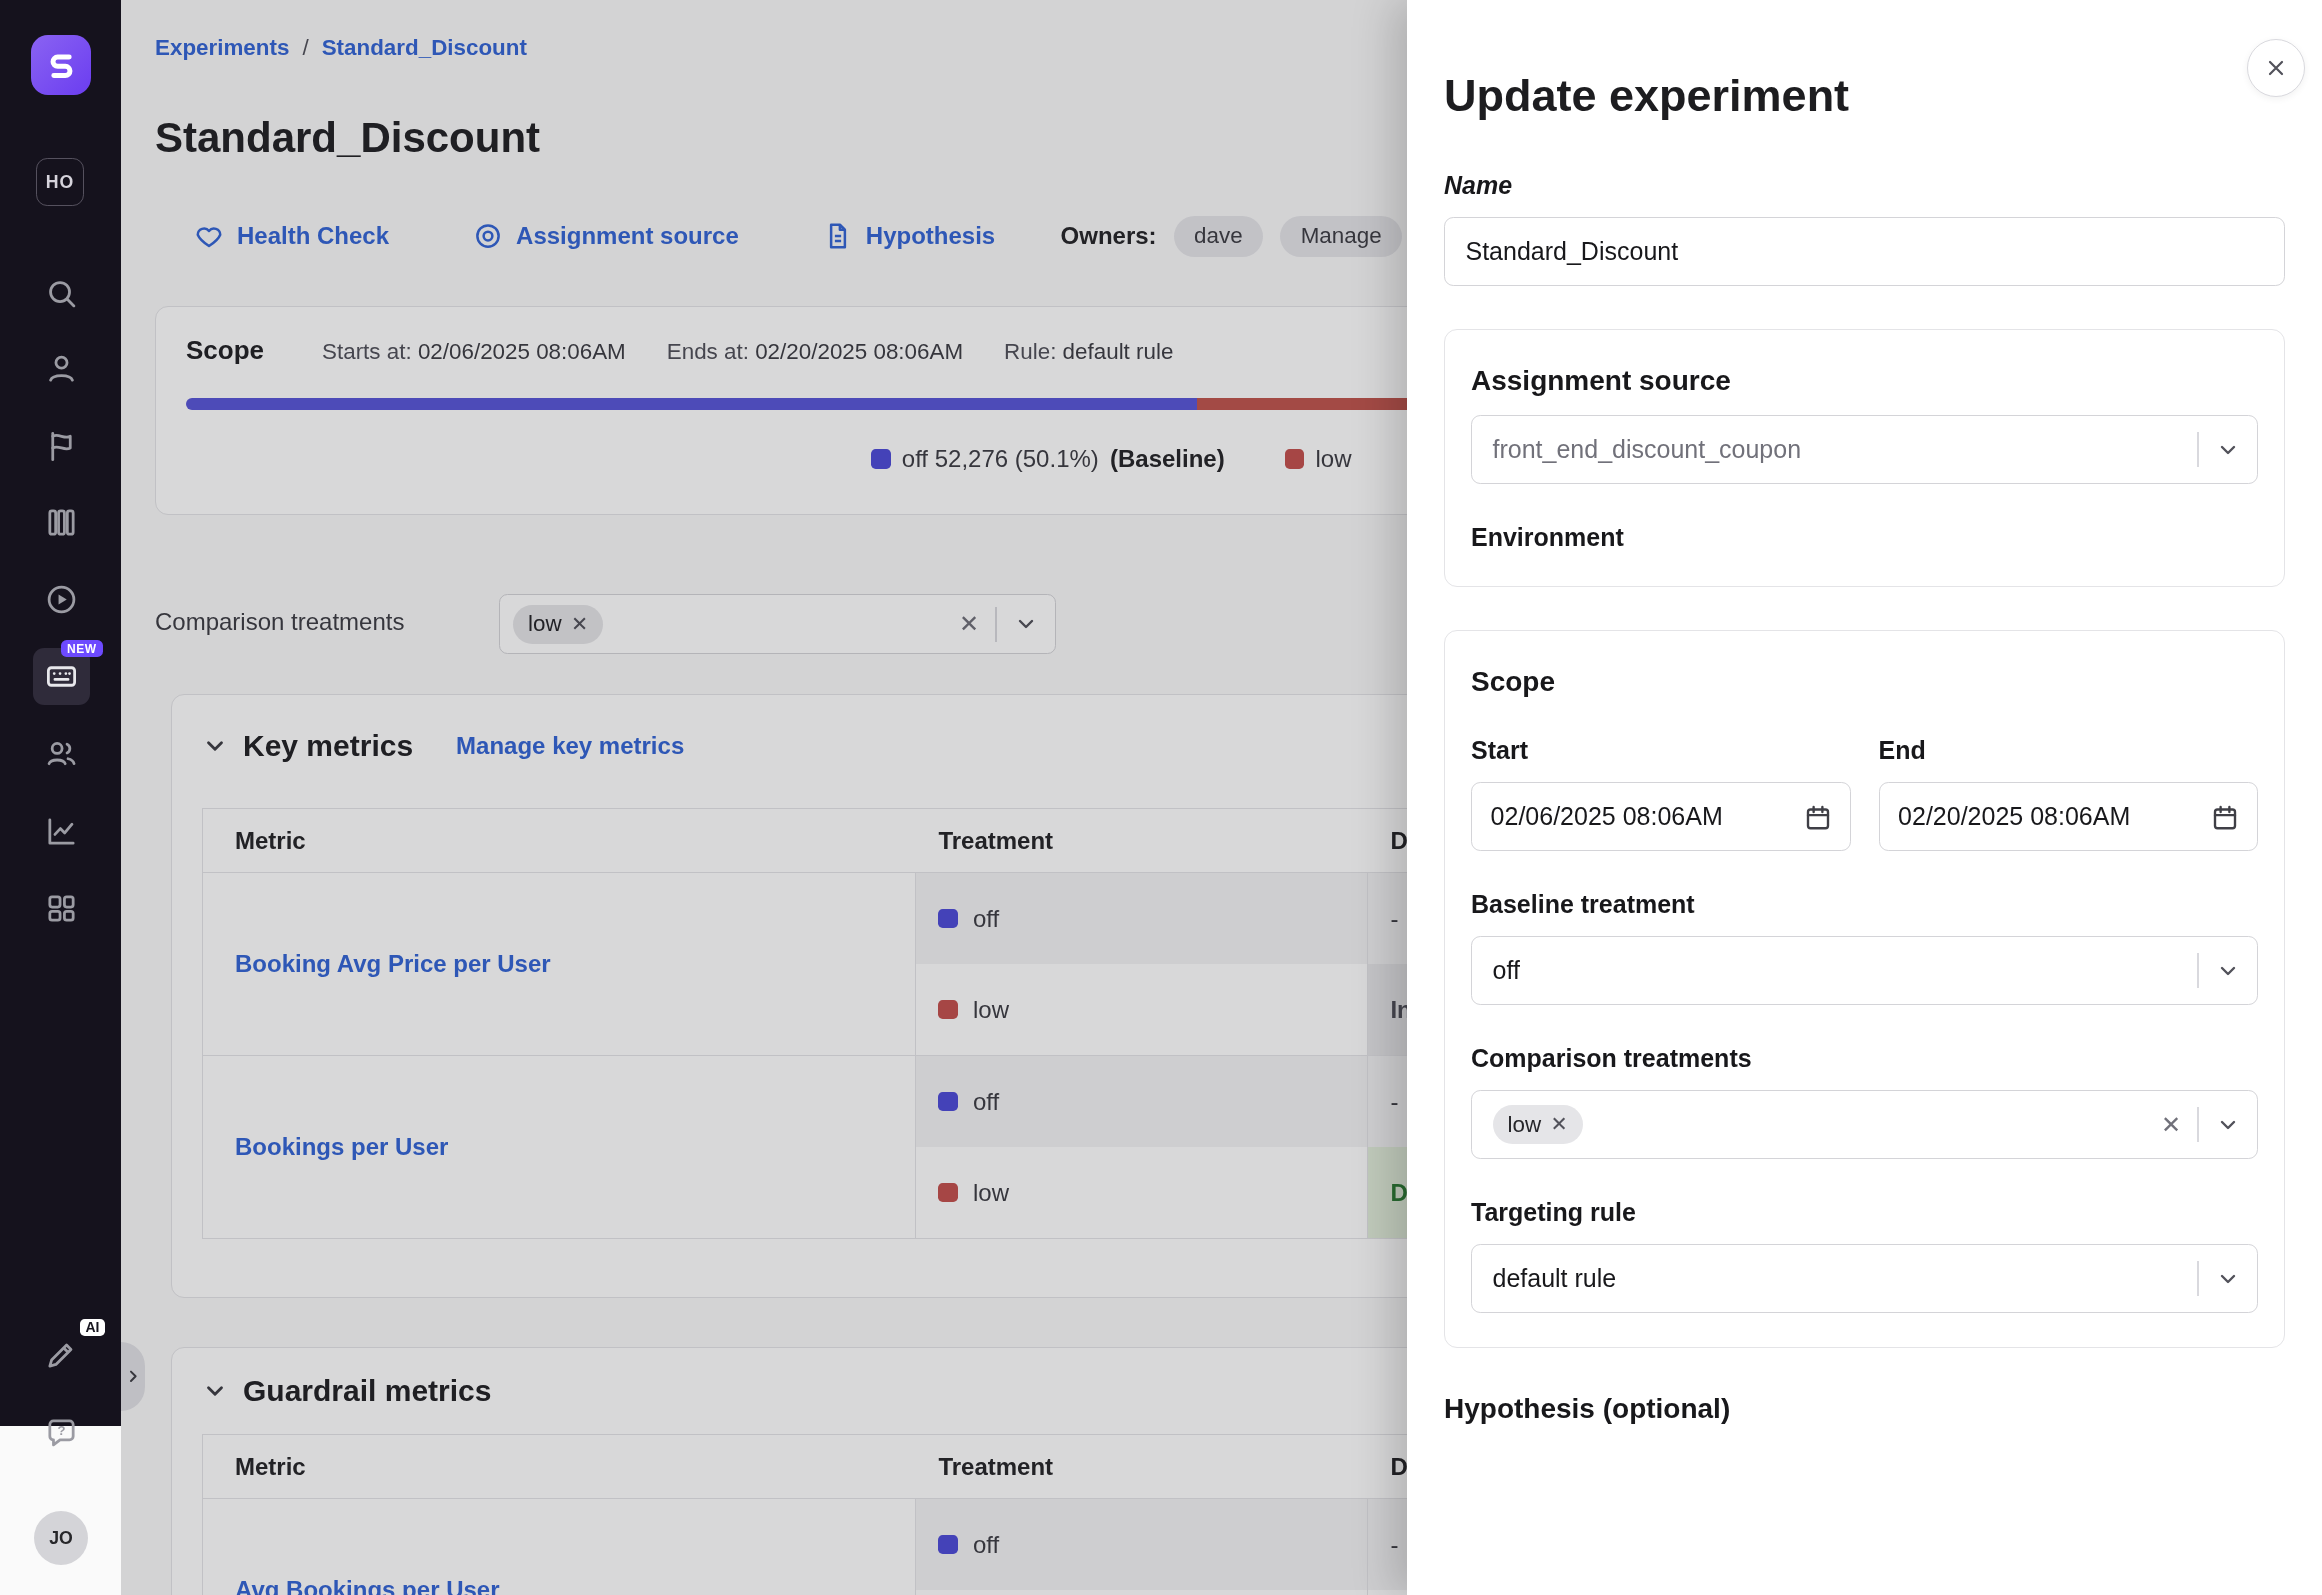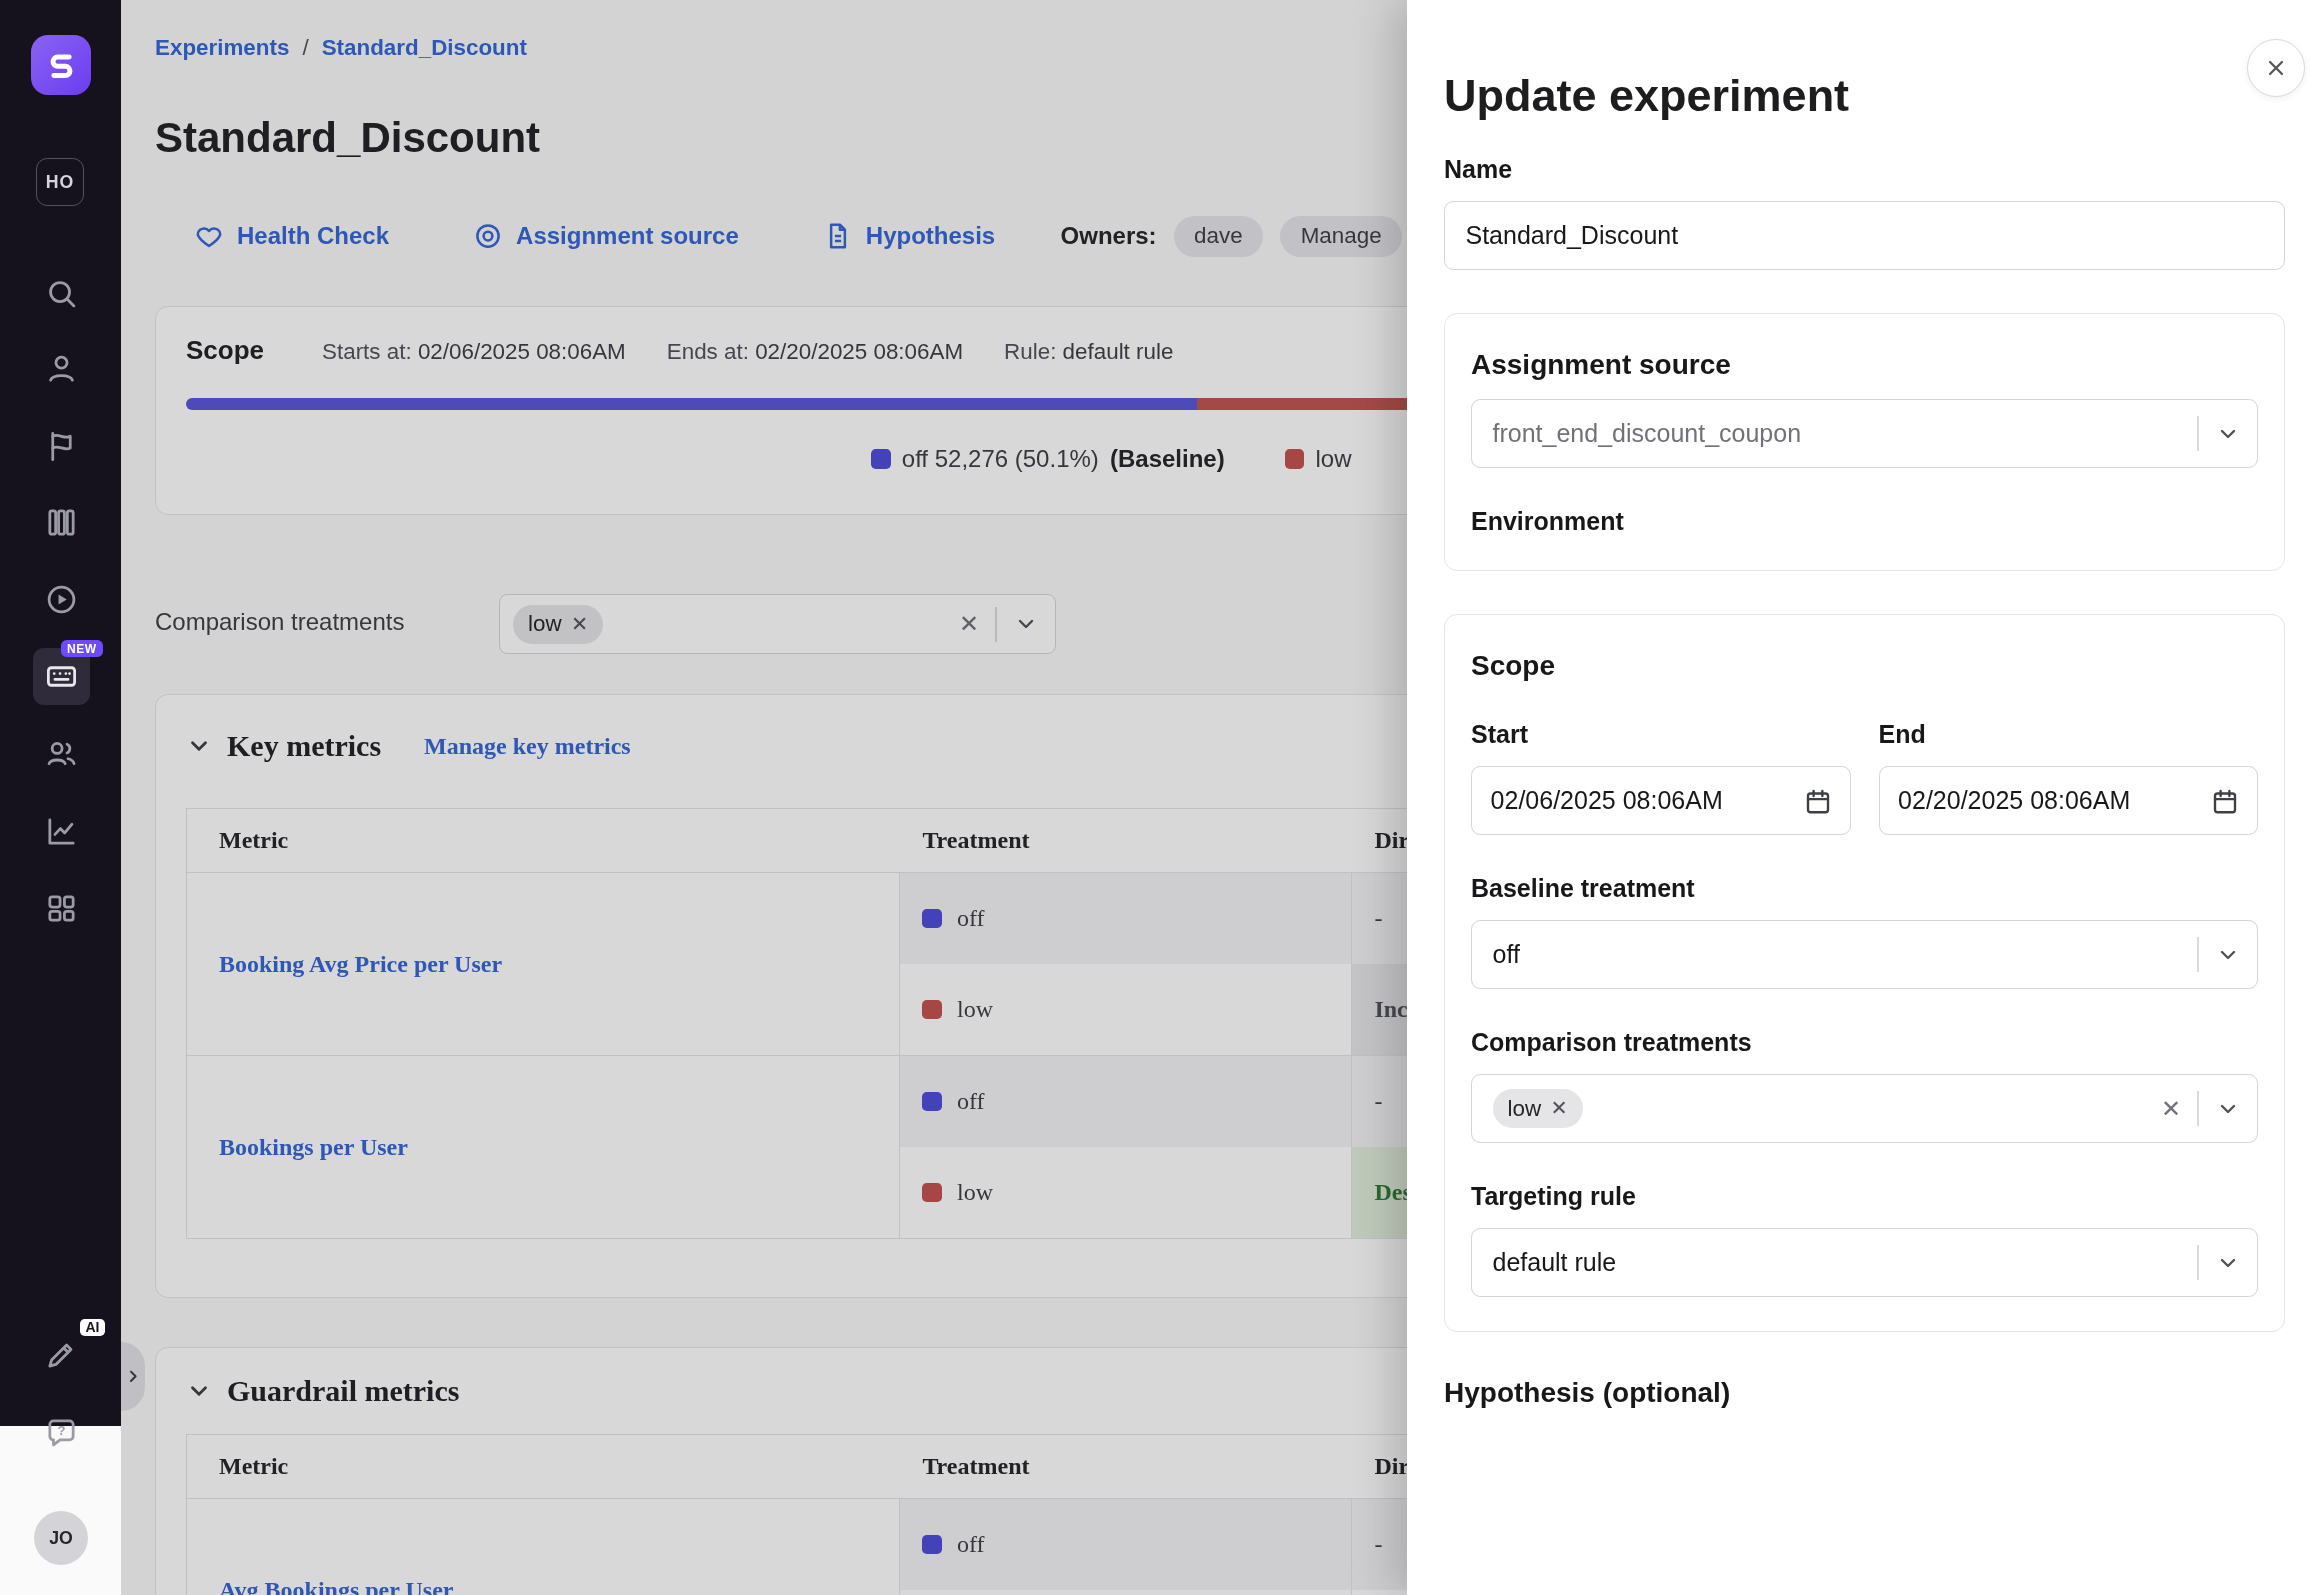--- a/index.html
+++ b/index.html
@@ -58,21 +58,21 @@
                 border-radius:8.4px; display:flex; align-items:center; padding-left:13px; cursor:pointer; }
   .chip { display:inline-flex; align-items:center; gap:9.3px; background:#e5e5e8; border-radius:931px; padding:6.5px 15px;
           font-size:22.4px; color:#26262a; white-space:nowrap; }
   .chip .x { color:#52525b; font-size:20.5px; font-weight:700; cursor:pointer; line-height:1; }
   .sel-end { margin-left:auto; display:flex; align-items:center; height:100%; }
   .clr { width:52px; text-align:center; color:#71717a; font-size:24px; cursor:pointer; }
   .vline { width:1.9px; height:35px; background:#d9d9de; }
   .chev { width:58px; display:flex; align-items:center; justify-content:center; color:#52525b; }
   .chev svg { width:24px; height:24px; }
 
-  .metrics-card { left:34px; width:2079px; padding:34px 30px;font-family:Liberation Serif, serif; }
+  .metrics-card { left:50px; width:2079px; padding:34px 30px; }
   .km { top:694px; height:604px; }
   .gm { top:1347px; height:578px; padding-top:26px; }
   .mc-head { display:flex; align-items:center; }
   .mc-head .coll { color:#3f3f46; margin-right:15px; display:flex; }
   .mc-head .coll svg { width:26px; height:26px; }
   .mc-title { font-size:30px; font-weight:700; color:#232327; }
   .mc-link { font-size:24px; font-weight:700; color:#3566d6; margin-left:43px; cursor:pointer; }
   .mtable { border:1.9px solid #e4e4e7; background:#fff; }
   .km .mtable { margin-top:45px; }
   .gm .mtable { margin-top:26px; }
@@ -98,21 +98,21 @@
 
   
   .panel { position:absolute; left:1407px; top:0; width:915px; height:1595px; background:#fff; z-index:30;
            box-shadow:-13px 0 41px rgba(0,0,0,0.18); padding:69px 37px 0; }
   .close-btn { position:absolute; top:39px; right:17px; width:58px; height:58px; border-radius:50%; background:#fff;
                border:1.9px solid #d9d9de; color:#52525b; display:flex; align-items:center; justify-content:center; cursor:pointer;
                box-shadow:0 1.9px 7.5px rgba(0,0,0,0.06); }
   .close-btn svg { width:24px; height:24px; }
   .p-title { font-size:45px; font-weight:700; color:#1d1d20; line-height:54px; }
   .flabel { font-size:25px; font-weight:700; color:#18181b; }
-  .mt-name { margin-top:32px; }
+  .mt-name { margin-top:48px;font-style:italic; }
   .text-input { margin-top:17px; width:100%; height:69px; border:1.9px solid #d4d4d8; border-radius:9.3px; font-size:25px;
                 color:#18181b; padding:0 20.5px; font-family:inherit; background:#fff; outline:none; }
   .pcard { border:1.9px solid #e4e4e7; border-radius:13px; padding:34px 26px; margin-top:43px; }
   .pcard h2 { font-size:28px; font-weight:700; color:#18181b; line-height:34px; }
   .pcard .flabel { margin-top:39px; }
   .pcard .flabel.first { margin-top:37px; }
   .sel { margin-top:17px; height:69px; border:1.9px solid #d4d4d8; border-radius:9.3px; display:flex; align-items:center;
          padding-left:20.5px; cursor:pointer; background:#fff; }
   .sel .stext { font-size:25px; color:#18181b; }
   .sel .stext.muted { color:#71717a; }

